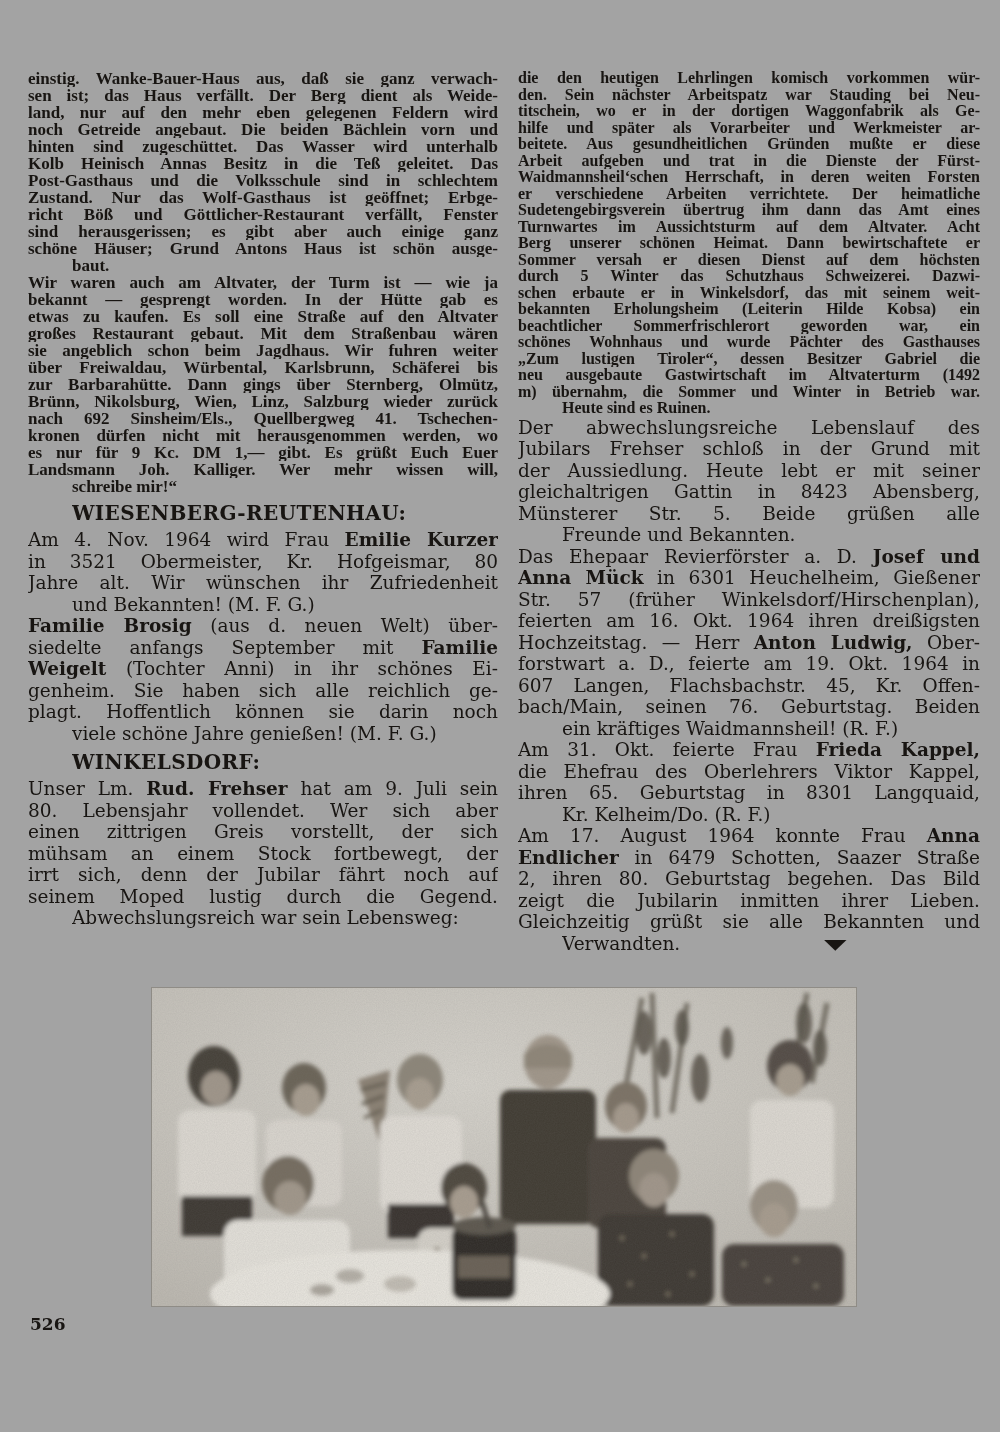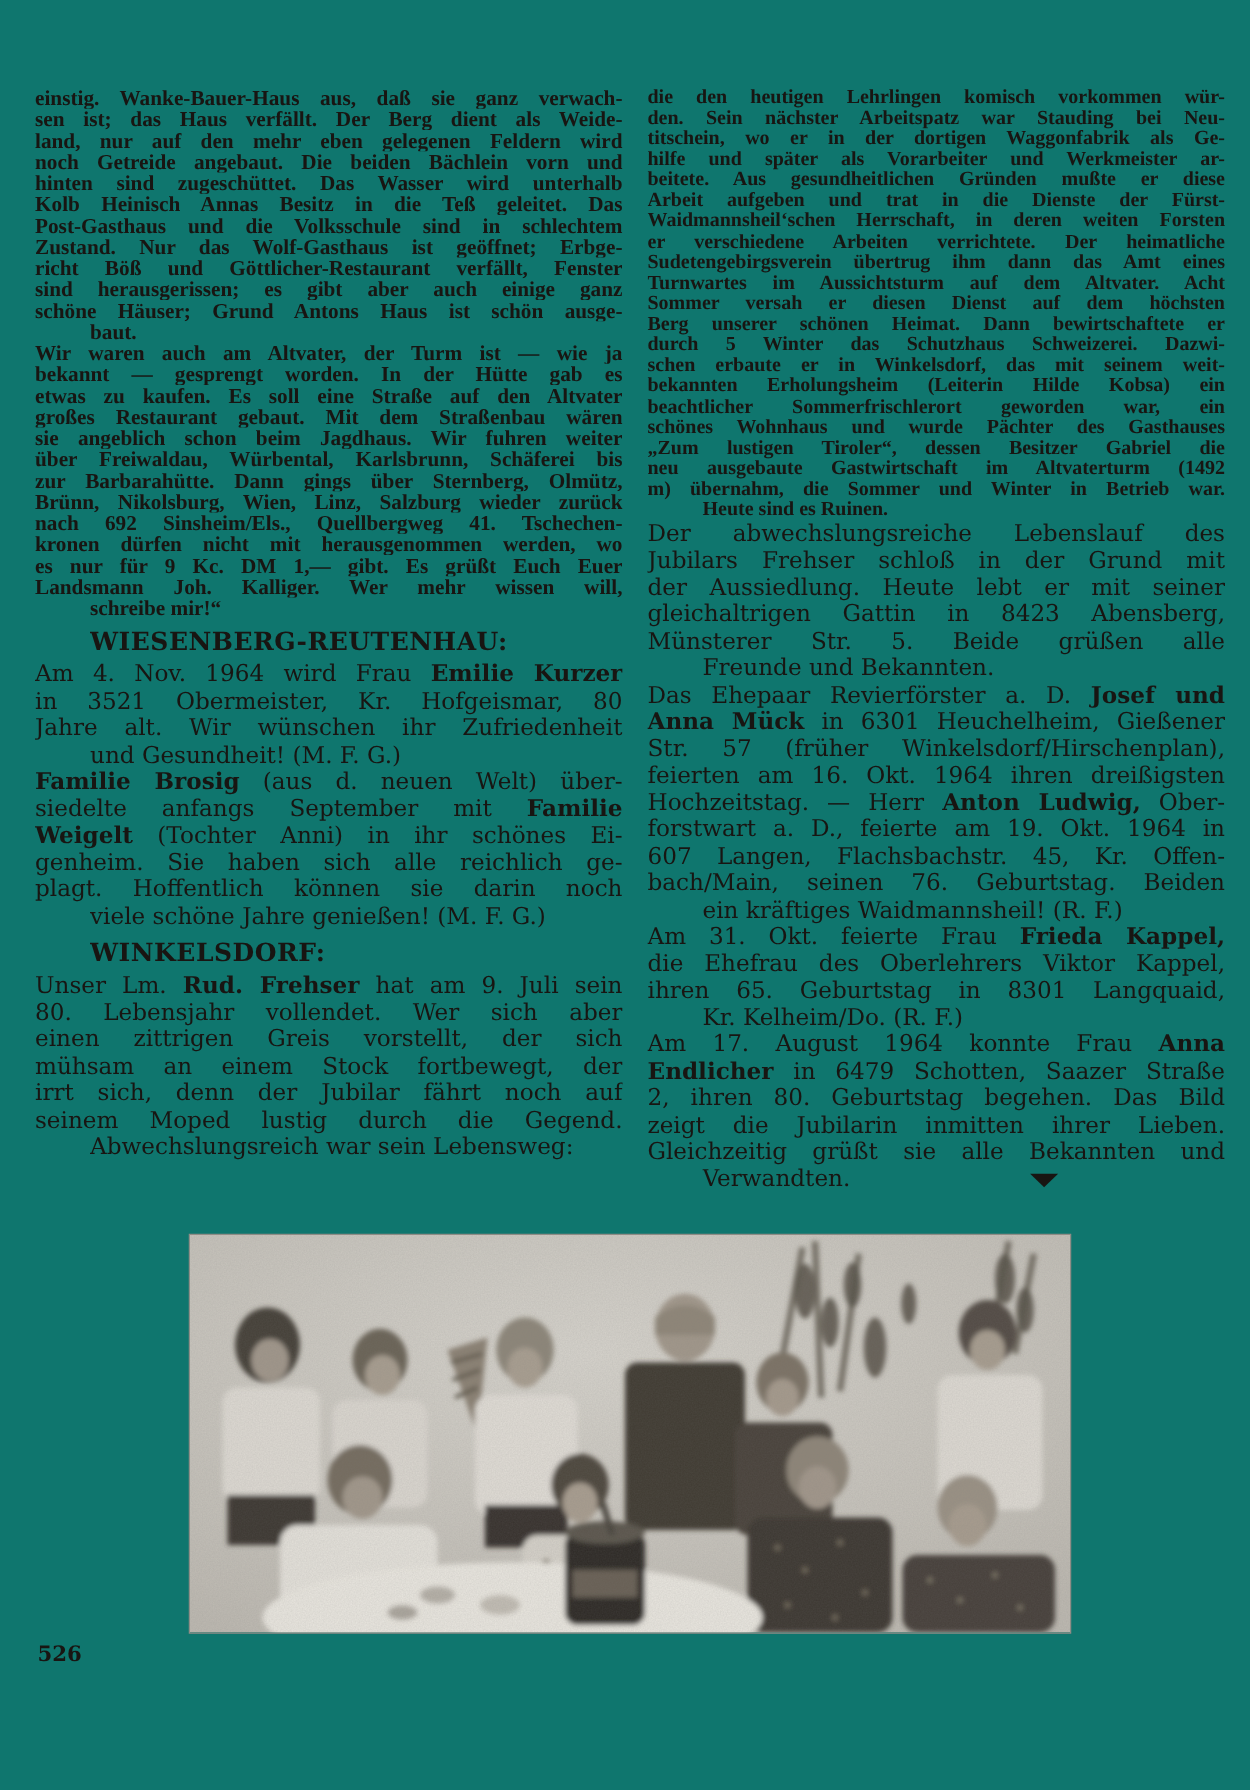--- a/index.html
+++ b/index.html
@@ -1,20 +1,20 @@
 <!DOCTYPE html>
 <html><head>
 <meta charset="utf-8">
 <style>
   html,body{margin:0;padding:0;background:#dedcd8;}
   .sheet{
     position:relative;
     width:1000px;height:1432px;
     margin:0 auto;
-    background:#0f766e;
+    background:#a3a3a3;
     color:#181512;
     overflow:hidden;
     font-family:"DejaVu Serif",serif;
   }
   .col{position:absolute;top:70px;}
   .col.left{left:28px;width:470px;}
   .col.right{left:518px;width:462px;}
   .block{margin:0;}
   .block.h{
     font-family:"DejaVu Serif",serif;
@@ -81,21 +81,21 @@
         <div class="line"><span>Landsmann Joh. Kalliger. Wer mehr wissen will,</span></div>
         <div class="line last"><span>schreibe mir!“</span></div>
       </div>
       <div class="block h">
         <div class="line last"><span>WIESENBERG-REUTENHAU:</span></div>
       </div>
       <div class="block body">
         <div class="line"><span>Am 4. Nov. 1964 wird Frau </span><b>Emilie Kurzer</b></div>
         <div class="line"><span>in 3521 Obermeister, Kr. Hofgeismar, 80</span></div>
         <div class="line"><span>Jahre alt. Wir wünschen ihr Zufriedenheit</span></div>
-        <div class="line last"><span>und Gesundheit! (M. F. G.)</span></div>
+        <div class="line last"><span>und Bekannten! (M. F. G.)</span></div>
       </div>
       <div class="block body">
         <div class="line"><b>Familie Brosig</b><span> (aus d. neuen Welt) über-</span></div>
         <div class="line"><span>siedelte anfangs September mit </span><b>Familie</b></div>
         <div class="line"><b>Weigelt</b><span> (Tochter Anni) in ihr schönes Ei-</span></div>
         <div class="line"><span>genheim. Sie haben sich alle reichlich ge-</span></div>
         <div class="line"><span>plagt. Hoffentlich können sie darin noch</span></div>
         <div class="line last"><span>viele schöne Jahre genießen! (M. F. G.)</span></div>
       </div>
       <div class="block h">
@@ -116,22 +116,22 @@
         <div class="line"><span>die den heutigen Lehrlingen komisch vorkommen wür-</span></div>
         <div class="line"><span>den. Sein nächster Arbeitspatz war Stauding bei Neu-</span></div>
         <div class="line"><span>titschein, wo er in der dortigen Waggonfabrik als Ge-</span></div>
         <div class="line"><span>hilfe und später als Vorarbeiter und Werkmeister ar-</span></div>
         <div class="line"><span>beitete. Aus gesundheitlichen Gründen mußte er diese</span></div>
         <div class="line"><span>Arbeit aufgeben und trat in die Dienste der Fürst-</span></div>
         <div class="line"><span>Waidmannsheil‘schen Herrschaft, in deren weiten Forsten</span></div>
         <div class="line"><span>er verschiedene Arbeiten verrichtete. Der heimatliche</span></div>
         <div class="line"><span>Sudetengebirgsverein übertrug ihm dann das Amt eines</span></div>
         <div class="line"><span>Turnwartes im Aussichtsturm auf dem Altvater. Acht</span></div>
+        <div class="line"><span>Berg unserer schönen Heimat. Dann bewirtschaftete er</span></div>
         <div class="line"><span>Sommer versah er diesen Dienst auf dem höchsten</span></div>
-        <div class="line"><span>Berg unserer schönen Heimat. Dann bewirtschaftete er</span></div>
         <div class="line"><span>durch 5 Winter das Schutzhaus Schweizerei. Dazwi-</span></div>
         <div class="line"><span>schen erbaute er in Winkelsdorf, das mit seinem weit-</span></div>
         <div class="line"><span>bekannten Erholungsheim (Leiterin Hilde Kobsa) ein</span></div>
         <div class="line"><span>beachtlicher Sommerfrischlerort geworden war, ein</span></div>
         <div class="line"><span>schönes Wohnhaus und wurde Pächter des Gasthauses</span></div>
         <div class="line"><span>„Zum lustigen Tiroler“, dessen Besitzer Gabriel die</span></div>
         <div class="line"><span>neu ausgebaute Gastwirtschaft im Altvaterturm (1492</span></div>
         <div class="line"><span>m) übernahm, die Sommer und Winter in Betrieb war.</span></div>
         <div class="line last"><span>Heute sind es Ruinen.</span></div>
       </div>

